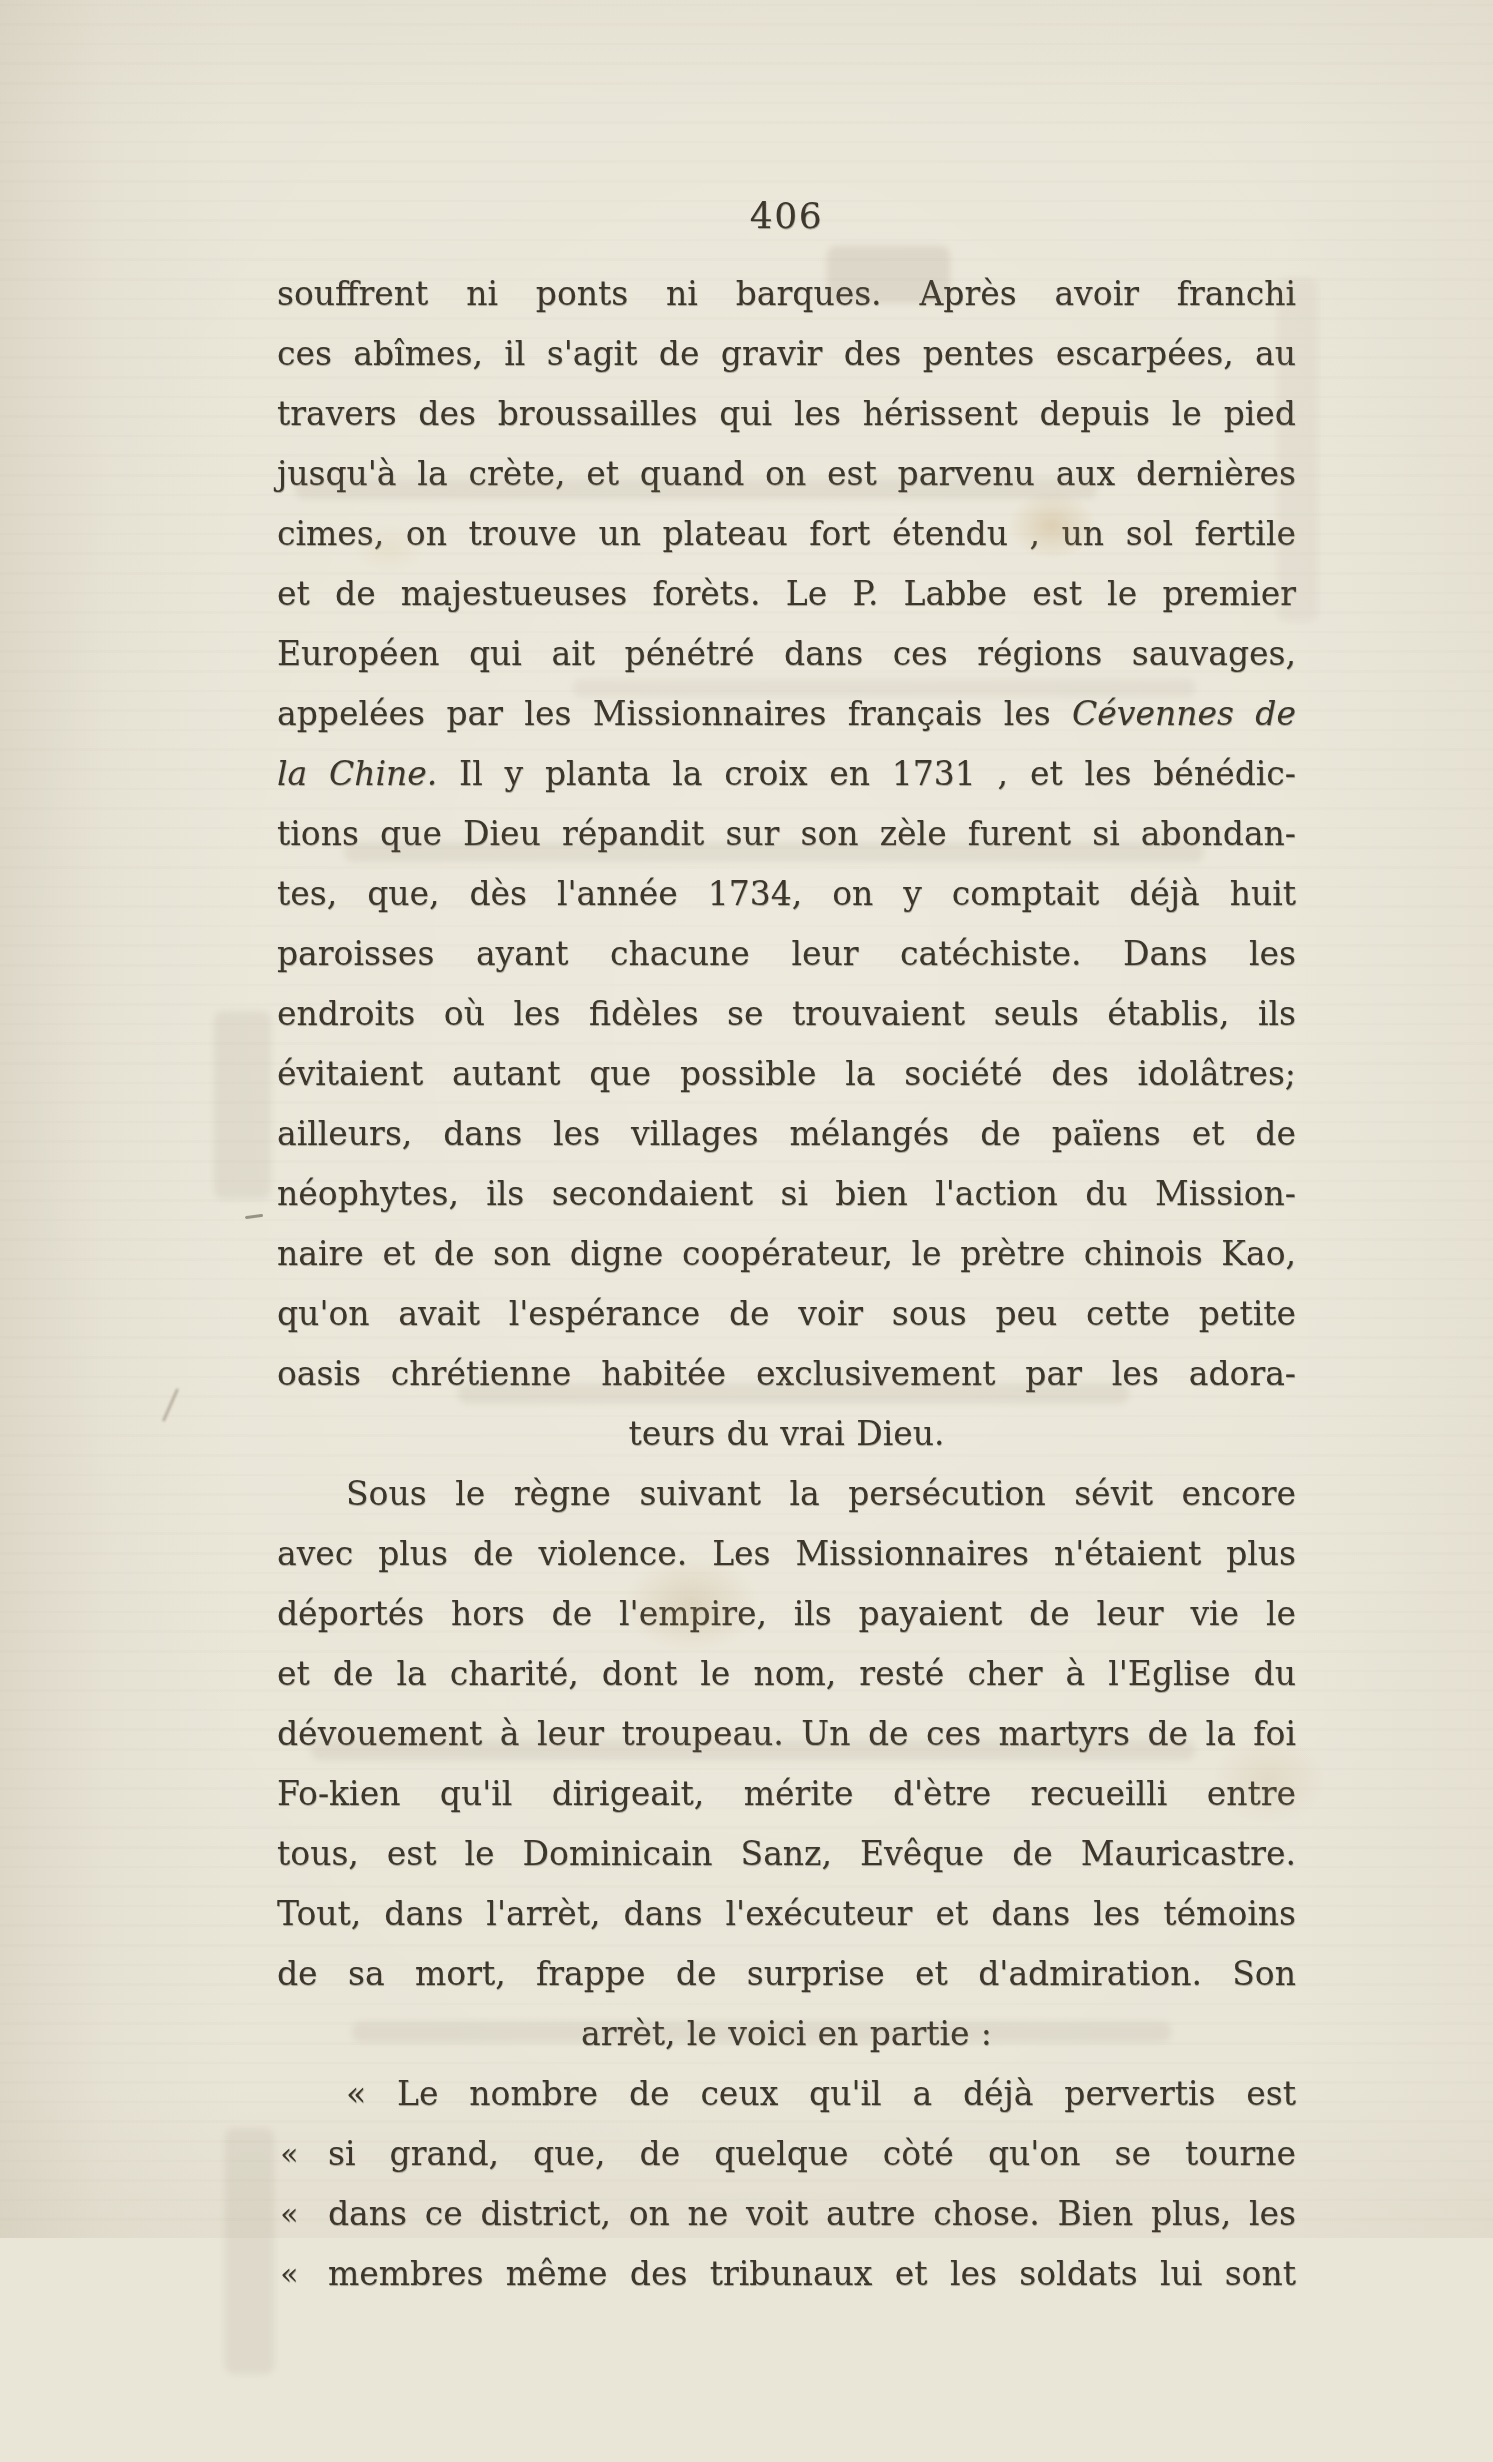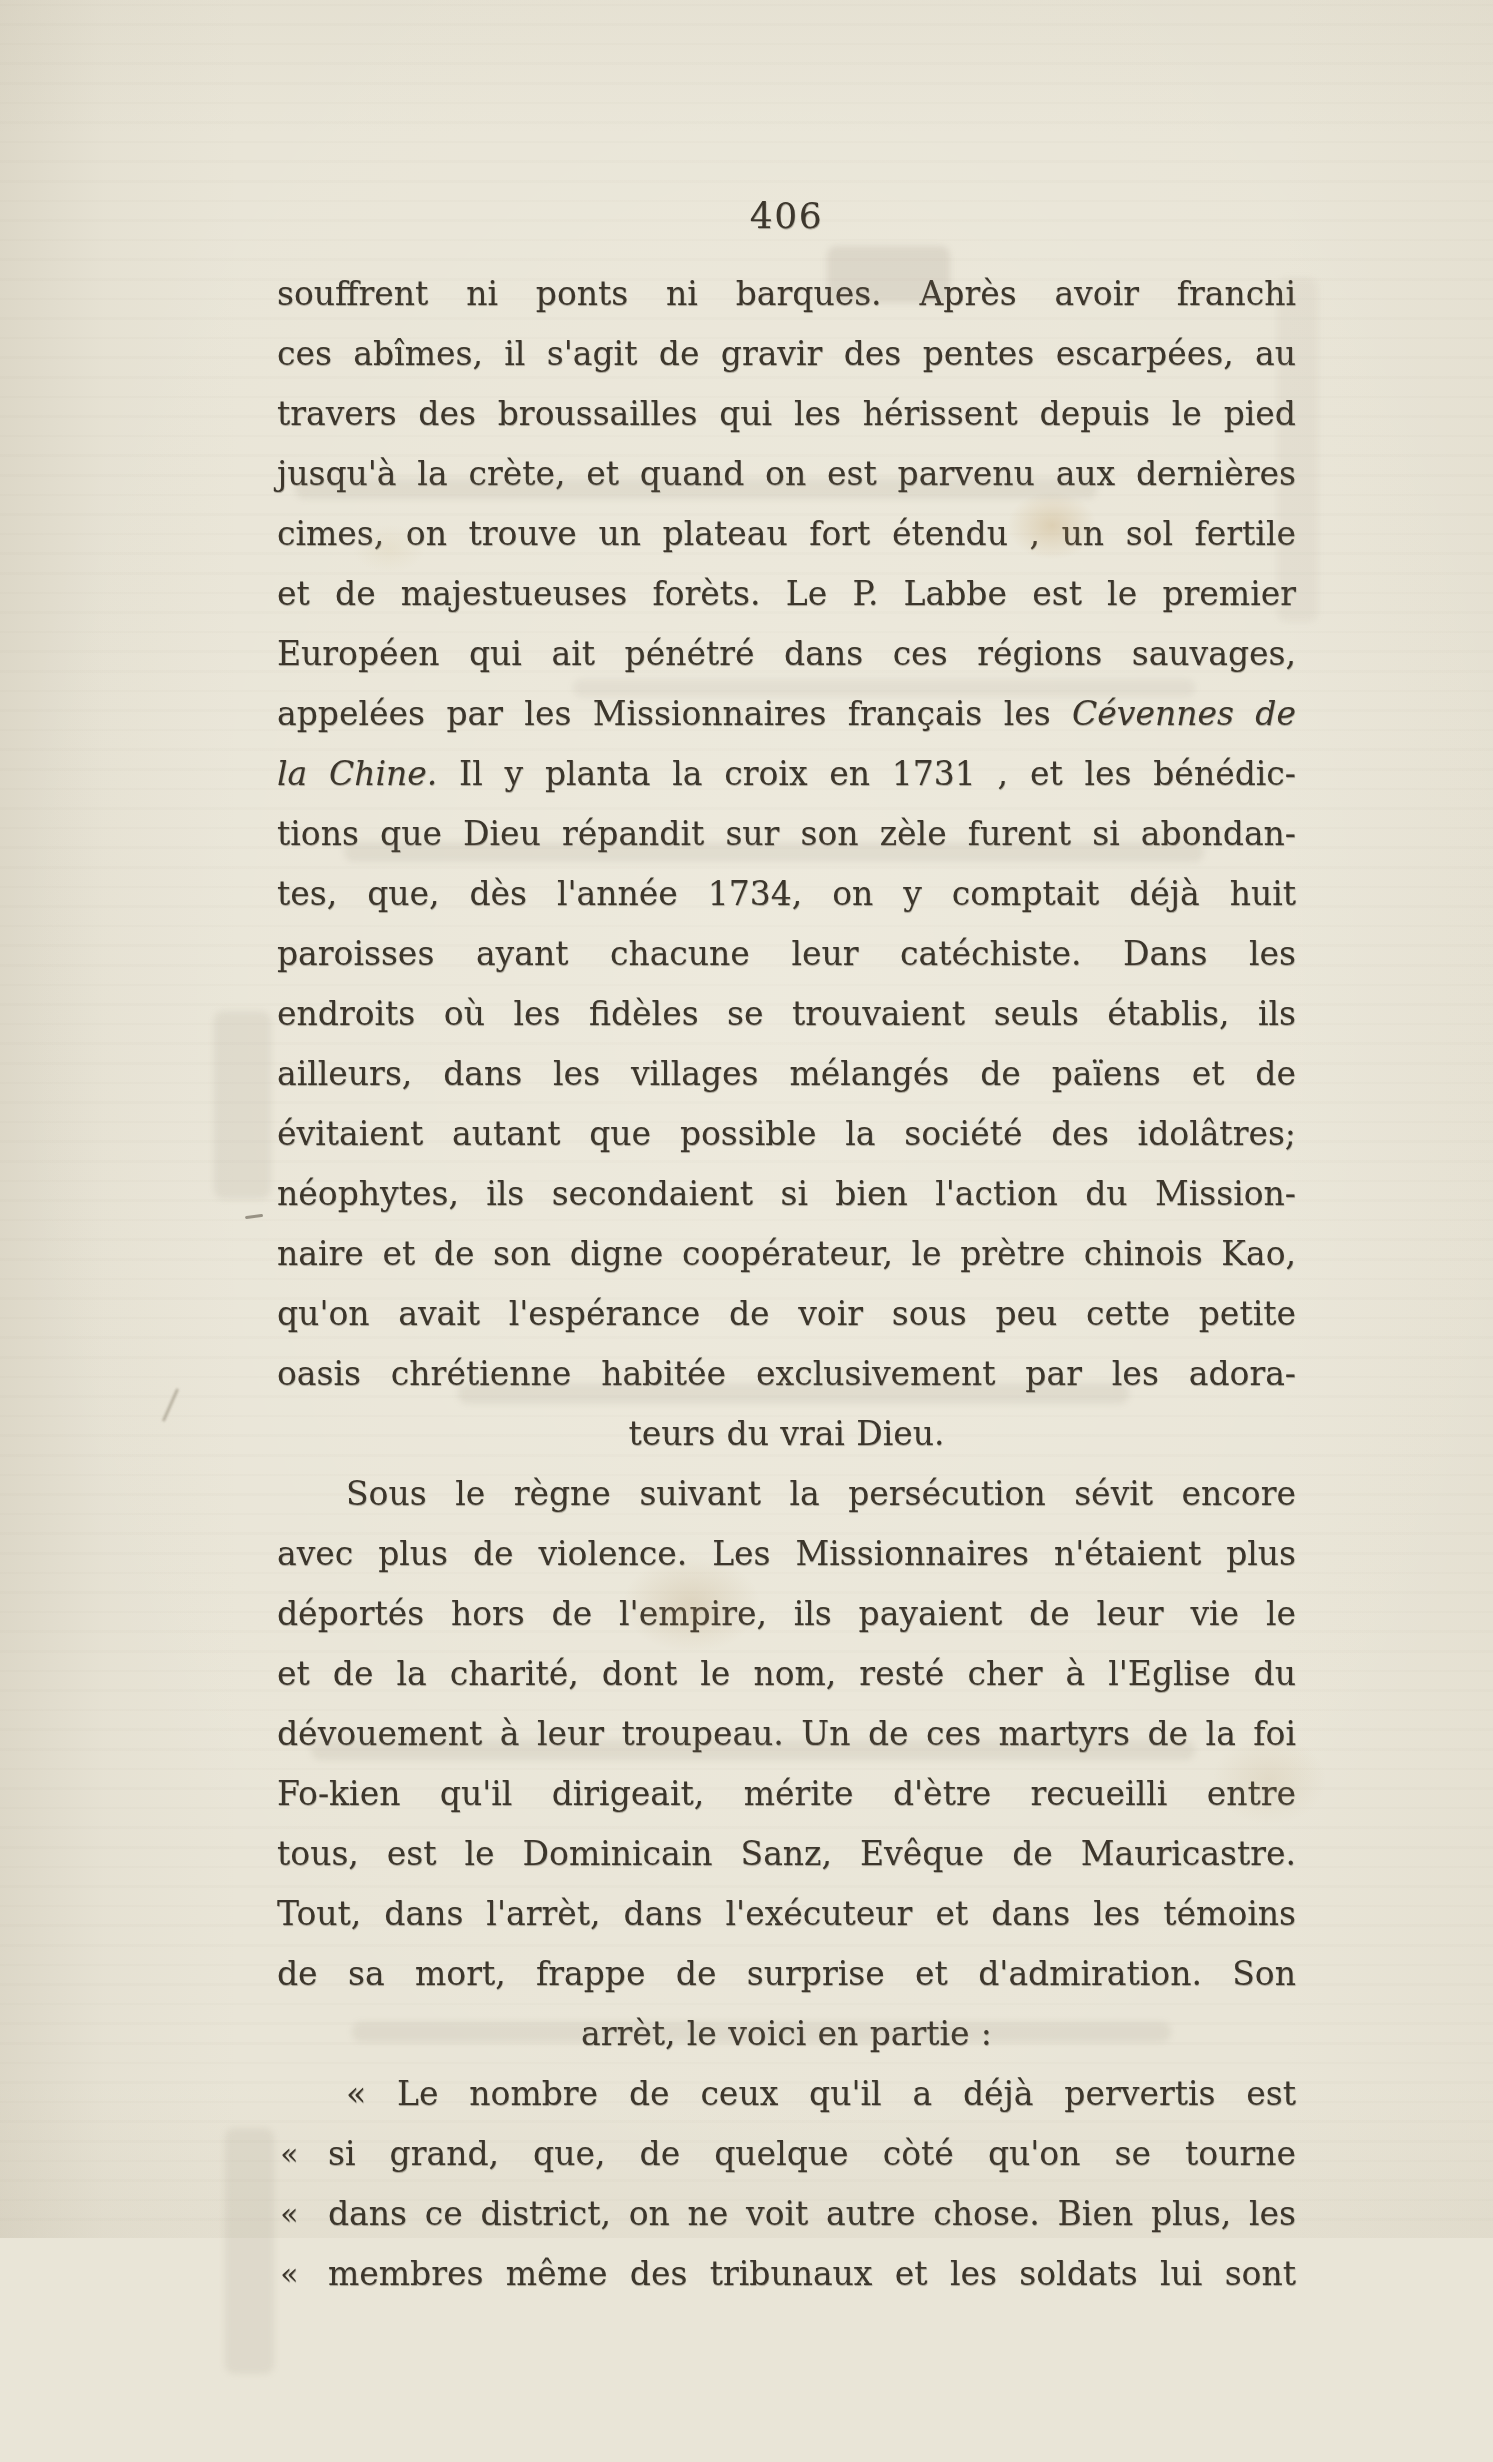--- a/index.html
+++ b/index.html
@@ -92,22 +92,22 @@
       <div class="line just"><span>jusqu'à la crète, et quand on est parvenu aux dernières</span></div>
       <div class="line just"><span>cimes, on trouve un plateau fort étendu , un sol fertile</span></div>
       <div class="line just"><span>et de majestueuses forèts. Le P. Labbe est le premier</span></div>
       <div class="line just"><span>Européen qui ait pénétré dans ces régions sauvages,</span></div>
       <div class="line just"><span>appelées par les Missionnaires français les </span><span class="it">Cévennes de</span></div>
       <div class="line just"><span class="it">la Chine.</span><span> Il y planta la croix en 1731 , et les bénédic-</span></div>
       <div class="line just"><span>tions que Dieu répandit sur son zèle furent si abondan-</span></div>
       <div class="line just"><span>tes, que, dès l'année 1734, on y comptait déjà huit</span></div>
       <div class="line just"><span>paroisses ayant chacune leur catéchiste. Dans les</span></div>
       <div class="line just"><span>endroits où les fidèles se trouvaient seuls établis, ils</span></div>
+      <div class="line just"><span>évitaient autant que possible la société des idolâtres;</span></div>
       <div class="line just"><span>ailleurs, dans les villages mélangés de païens et de</span></div>
-      <div class="line just"><span>évitaient autant que possible la société des idolâtres;</span></div>
       <div class="line just"><span>néophytes, ils secondaient si bien l'action du Mission-</span></div>
       <div class="line just"><span>naire et de son digne coopérateur, le prètre chinois Kao,</span></div>
       <div class="line just"><span>qu'on avait l'espérance de voir sous peu cette petite</span></div>
       <div class="line just"><span>oasis chrétienne habitée exclusivement par les adora-</span></div>
       <div class="line nojust"><span>teurs du vrai Dieu.</span></div>
       <div class="line just indent"><span>Sous le règne suivant la persécution sévit encore</span></div>
       <div class="line just"><span>avec plus de violence. Les Missionnaires n'étaient plus</span></div>
       <div class="line just"><span>déportés hors de l'empire, ils payaient de leur vie le</span></div>
       <div class="line just"><span>et de la charité, dont le nom, resté cher à l'Eglise du</span></div>
       <div class="line just"><span>dévouement à leur troupeau. Un de ces martyrs de la foi</span></div>

